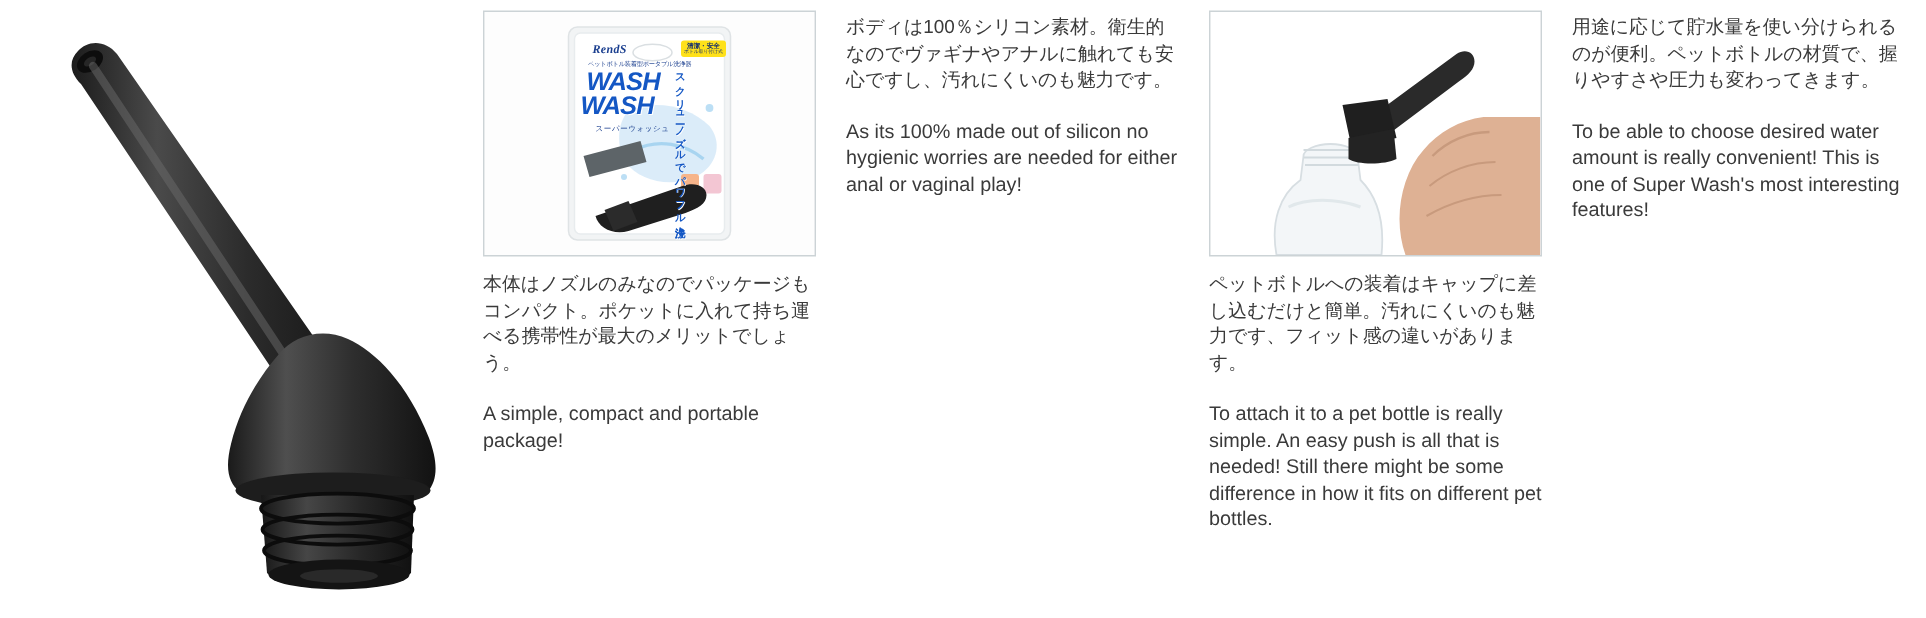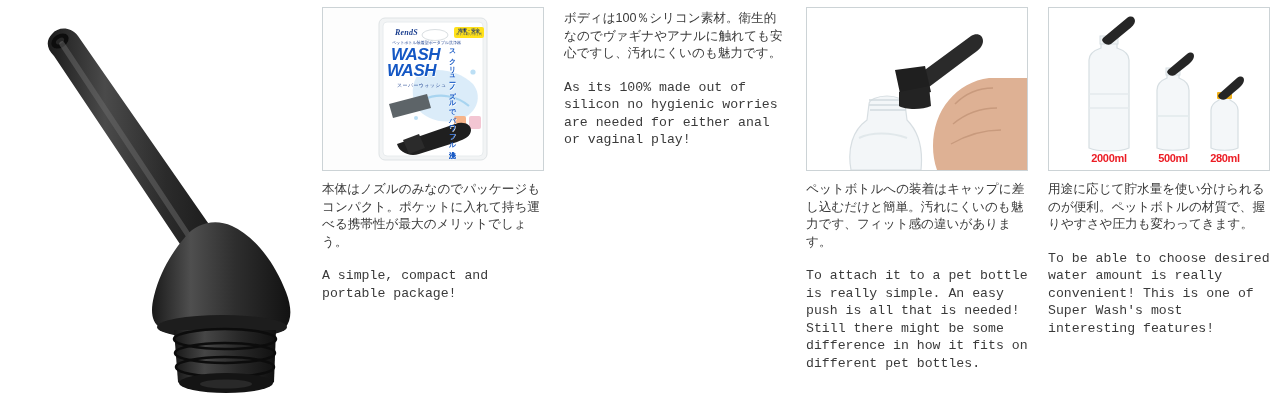--- a/index.html
+++ b/index.html
@@ -67,21 +67,20 @@
     font-size: 12.6px;
     line-height: 17.5px;
     color: #3a3a3a;
     letter-spacing: 0px;
   }
   .cap-en {
     margin-top: 16px;
     font-size: 13.2px;
     line-height: 17.5px;
     color: #3a3a3a;
-    font-family: Liberation Mono, monospace;
   }
 
   
   .meas-label {
     position: absolute;
     font-size: 13px;
     font-weight: bold;
     color: #ec1c24;
     letter-spacing: -0.2px;
   }
@@ -285,49 +284,20 @@
         </svg>
       </div>
 
       <div class="caption">
         <div class="cap-jp">ペットボトルへの装着はキャップに差し込むだけと簡単。汚れにくいのも魅力です、フィット感の違いがあります。</div>
         <div class="cap-en">To attach it to a pet bottle is really simple. An easy push is all that is needed! Still there might be some difference in how it fits on different pet bottles.</div>
       </div>
     </div>
 
     <div class="col">
-      <div class="photo-frame">
-        <svg width="220" height="162" viewBox="0 0 220 162">
-          <rect x="0" y="0" width="220" height="162" fill="#ffffff"></rect>
-
-          <path d="M 40 140 L 40 52 C 40 46, 46 42, 52 40 L 52 34 L 68 34 L 68 40
-                   C 74 42, 80 46, 80 52 L 80 140 C 72 144, 48 144, 40 140 Z" fill="#f4f7f9" stroke="#d6dee2" stroke-width="1.2"></path>
-          <path d="M 40 86 L 80 86 M 40 100 L 80 100" stroke="#e3eaed" stroke-width="1.6"></path>
-          <rect x="51" y="28" width="18" height="8" fill="#eef2f4" stroke="#d6dee2" stroke-width="1"></rect>
-          <path d="M 54 30 L 78 10 C 82 7, 86 9, 86 13 C 86 16, 83 19, 79 22
-                   L 62 36 C 58 38, 54 35, 53 32 Z" fill="#262626"></path>
-
-          <path d="M 108 140 L 108 82 C 108 76, 113 72, 118 70 L 118 66 L 130 66 L 130 70
-                   C 135 72, 140 76, 140 82 L 140 140 C 133 143, 115 143, 108 140 Z" fill="#f4f7f9" stroke="#d6dee2" stroke-width="1.2"></path>
-          <path d="M 108 108 L 140 108" stroke="#e3eaed" stroke-width="1.6"></path>
-          <rect x="117" y="60" width="14" height="7" fill="#eef2f4" stroke="#d6dee2" stroke-width="1"></rect>
-          <path d="M 119 62 L 138 46 C 142 43, 145 45, 145 48 C 145 51, 143 53, 140 56
-                   L 126 67 C 123 69, 119 67, 118 64 Z" fill="#262626"></path>
-
-          <path d="M 162 140 L 162 102 C 162 97, 166 94, 170 92 L 170 89 L 181 89 L 181 92
-                   C 185 94, 189 97, 189 102 L 189 140 C 183 143, 168 143, 162 140 Z" fill="#f4f7f9" stroke="#d6dee2" stroke-width="1.2"></path>
-          <rect x="168" y="84" width="15" height="7" rx="1" fill="#f2b21c"></rect>
-          <path d="M 170 86 L 188 70 C 192 67, 195 69, 195 72 C 195 75, 193 77, 190 80
-                   L 177 91 C 174 93, 170 91, 169 88 Z" fill="#262626"></path>
-        </svg>
-
-        <div class="ml-label" style="left:28px; top:144px; width:64px;">2000ml</div>
-        <div class="ml-label" style="left:96px; top:144px; width:56px;">500ml</div>
-        <div class="ml-label" style="left:150px; top:144px; width:52px;">280ml</div>
-      </div>
 
       <div class="caption">
         <div class="cap-jp">用途に応じて貯水量を使い分けられるのが便利。ペットボトルの材質で、握りやすさや圧力も変わってきます。</div>
         <div class="cap-en">To be able to choose desired water amount is really convenient! This is one of Super Wash's most interesting features!</div>
       </div>
     </div>
 
   </div>
 </div>
 

